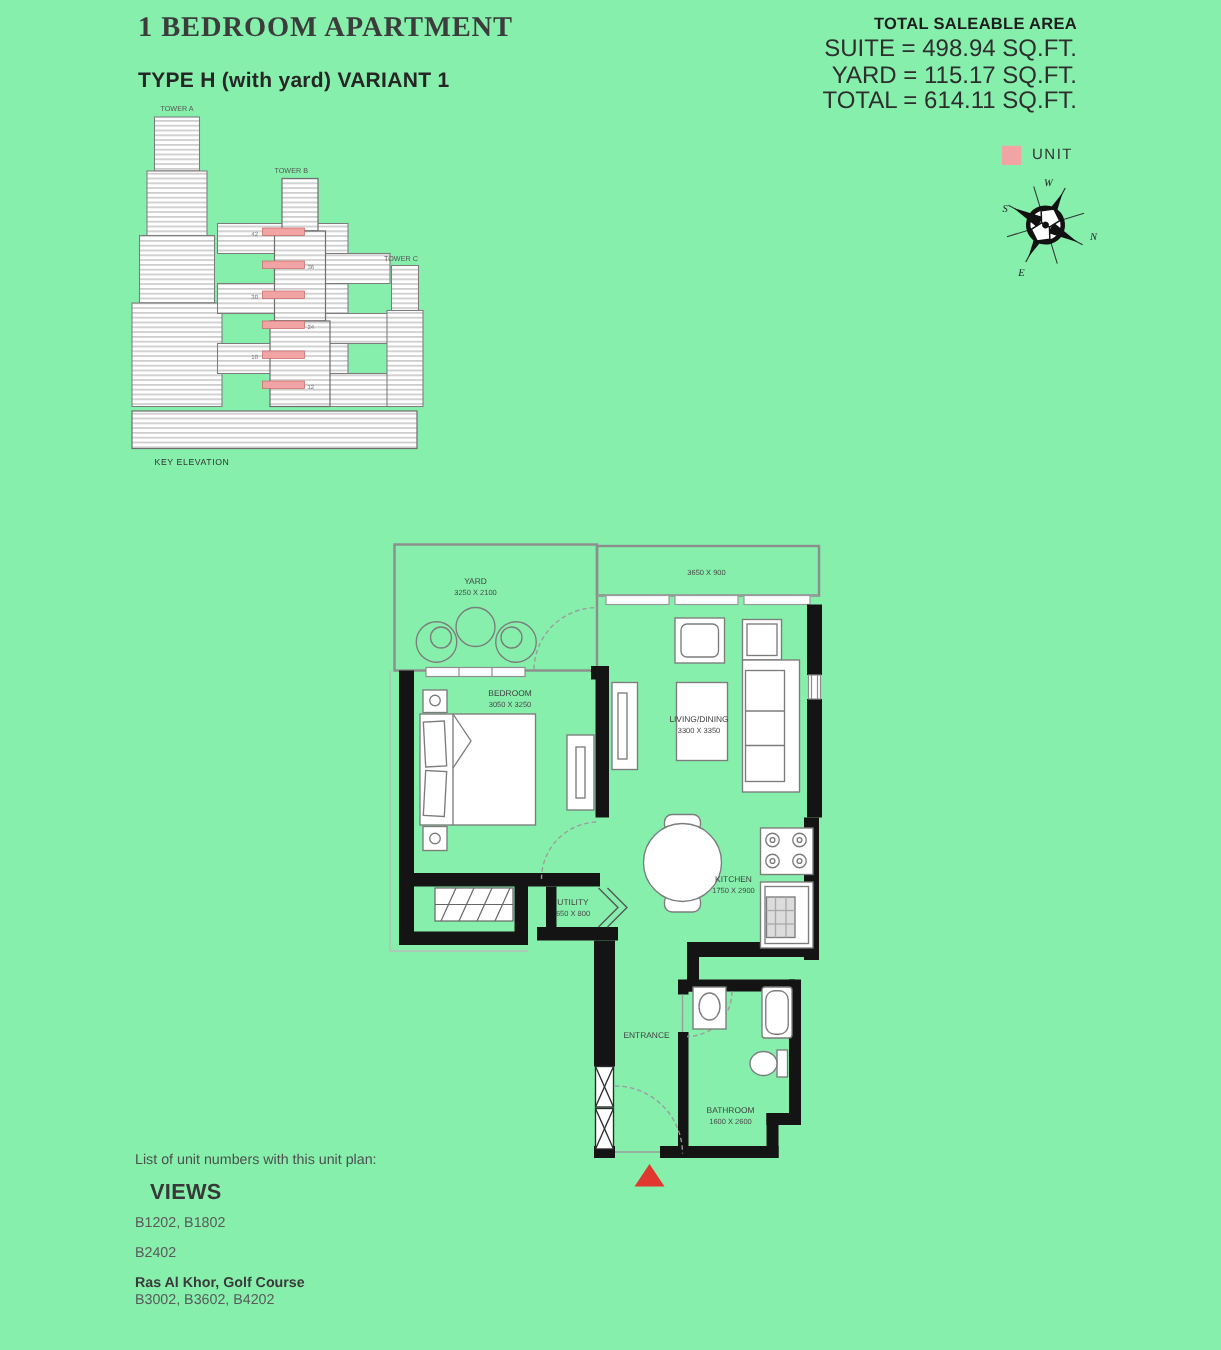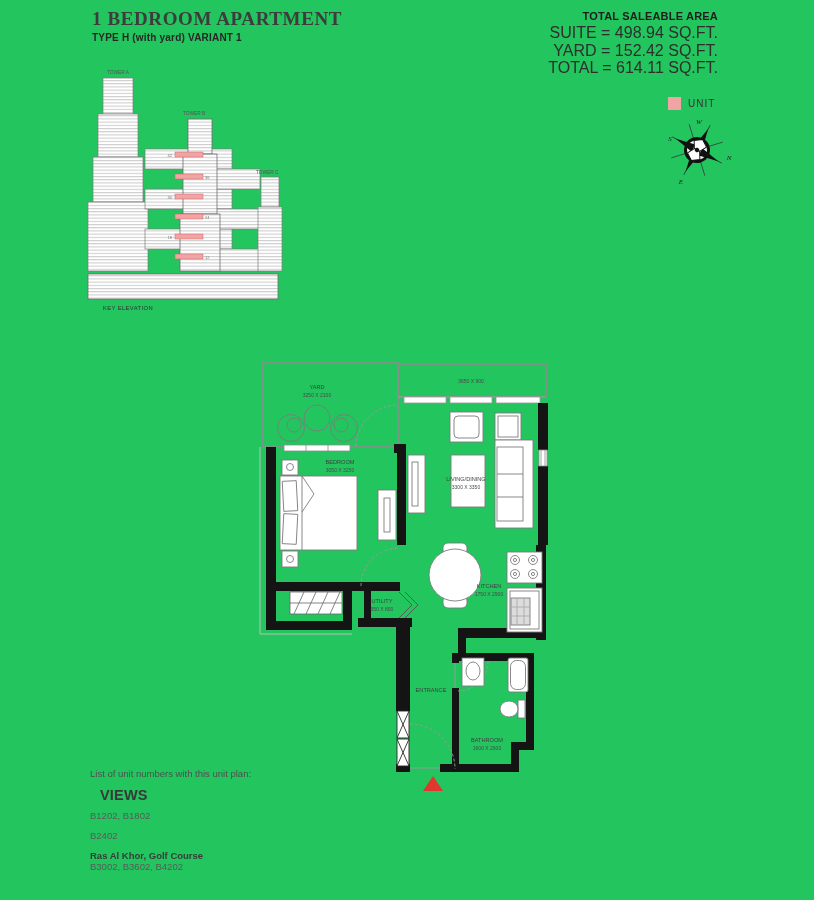--- a/index.html
+++ b/index.html
@@ -1,22 +1,22 @@
 <!DOCTYPE html>
 <html><head>
 <meta charset="utf-8">
 <style>
   html,body{margin:0;padding:0;background:#fff;}
-  .page{position:relative;width:814px;height:900px;background:#22c55e;overflow:hidden;
+  .page{position:relative;width:814px;height:900px;background:#86efac;overflow:hidden;
         font-family:"Liberation Sans",sans-serif;color:#2e2e2e;}
   .abs{position:absolute;}
   
   .title{font-family:"Liberation Serif",serif;font-size:19px;font-weight:600;
          letter-spacing:.6px;color:#3c3c3c;}
-  .subtitle{margin-top:2px;font-size:10px;font-weight:700;color:#262626;letter-spacing:.2px;}
+  .subtitle{margin-top:15px;font-size:14px;font-weight:700;color:#262626;letter-spacing:.2px;}
   
   .area{right:96px;top:10px;text-align:right;}
   .area-h{font-size:11px;font-weight:700;color:#1d1d1d;letter-spacing:.2px;}
   .area-l{font-size:16px;font-weight:400;color:#2e2e2e;line-height:13.5px;margin-top:4px;}
   
   .legend{left:668px;top:97px;display:flex;align-items:center;gap:7px;}
   .legend-label{font-size:10px;color:#333;letter-spacing:1px;}
   
   .views{left:90px;top:768px;width:340px;}
   .views-intro{font-size:9.5px;color:#4f4f4f;}
@@ -38,21 +38,21 @@
 <div class="page">
 
   <div class="abs" style="left:92px;top:8px;">
     <div class="title">1 BEDROOM APARTMENT</div>
     <div class="subtitle">TYPE H (with yard) VARIANT 1</div>
   </div>
 
   <div class="abs area">
     <div class="area-h">TOTAL SALEABLE AREA</div>
     <div class="area-l">SUITE = 498.94 SQ.FT.</div>
-    <div class="area-l">YARD = 152.42 SQ.FT.</div>
+    <div class="area-l">YARD = 115.17 SQ.FT.</div>
     <div class="area-l">TOTAL = 614.11 SQ.FT.</div>
   </div>
 
   <div class="abs legend">
     <svg width="13" height="13">
       <rect x="0" y="0" width="13" height="13" fill="#f2a3a3"></rect>
     </svg>
     <span class="legend-label">UNIT</span>
   </div>
 

